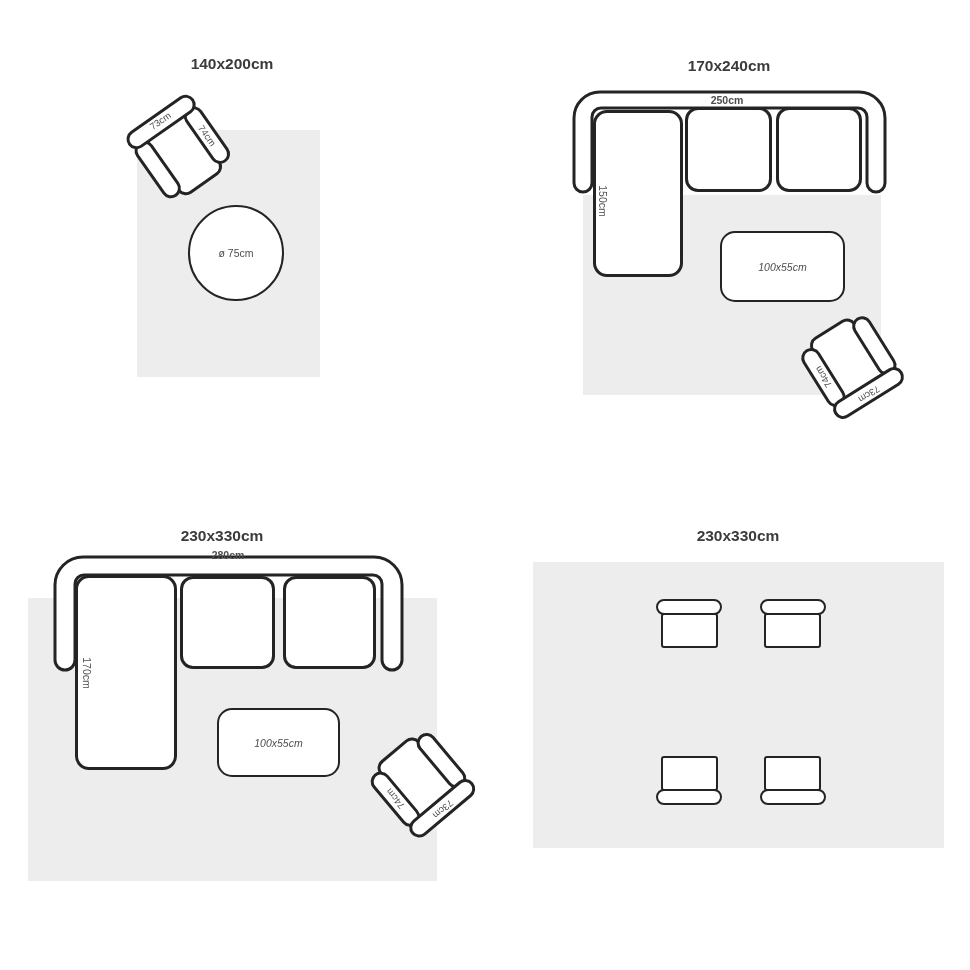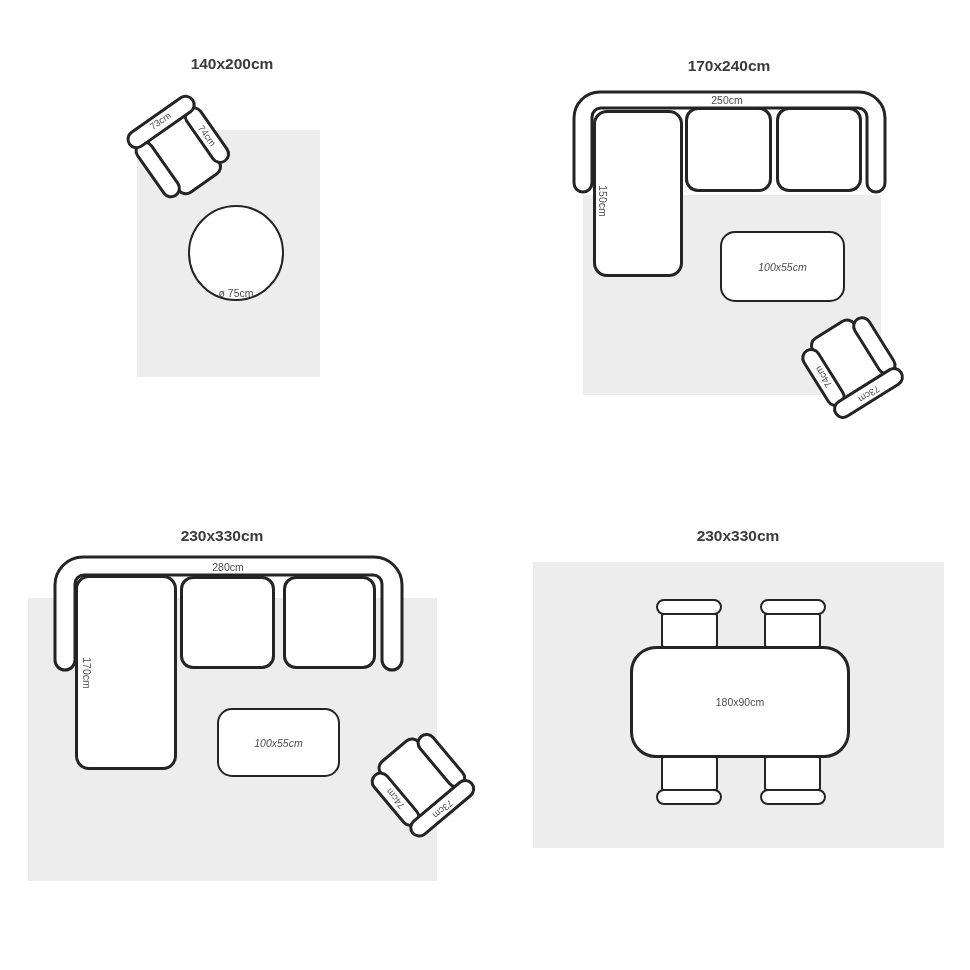--- a/index.html
+++ b/index.html
@@ -11,26 +11,26 @@
   html,body{margin:0;padding:0;background:#ffffff;}
   body{width:970px;height:970px;position:relative;font-family:"Liberation Sans",sans-serif;overflow:hidden;}
   .panel{position:absolute;width:485px;height:485px;}
   .panel.p1{left:0;top:0;}
   .panel.p2{left:485px;top:0;}
   .panel.p3{left:0;top:485px;}
   .panel.p4{left:485px;top:485px;}
   .ptitle{position:absolute;transform:translateX(-50%);font-size:15.5px;font-weight:700;color:var(--title);white-space:nowrap;}
   .rug{position:absolute;background:var(--rug);}
   .dim{font-size:10.5px;color:var(--label);white-space:nowrap;}
-  .dim-c{position:absolute;transform:translateX(-50%);}
+  .dim-c{position:absolute;transform:translateX(-50%);font-weight:bold;}
   .dim-v{position:absolute;width:36px;text-align:center;transform:rotate(90deg);}
   .block{position:absolute;background:#fff;border:3px solid var(--ol);box-sizing:border-box;}
   .thin{border-width:2.5px;}
   .ctable{display:flex;align-items:center;justify-content:center;border-radius:15px;font-style:italic;}
-  .rtable{border-radius:50%;display:flex;align-items:flex-end;justify-content:center;}
+  .rtable{border-radius:50%;display:flex;align-items:center;justify-content:center;}
   .dtable{border-radius:26px;display:flex;align-items:center;justify-content:center;}
   svg.sofa{position:absolute;display:block;}
   
   .armchair{position:absolute;width:80px;height:86px;}
   .ac-part{position:absolute;background:#fff;border:3px solid var(--ol);box-sizing:border-box;}
   .ac-seat{left:14px;top:12px;width:52px;height:74px;border-radius:10px;}
   .ac-back{left:0;top:0;width:80px;height:20px;border-radius:10px;}
   .ac-arm-l{left:0;top:14px;width:20px;height:66px;border-radius:10px;}
   .ac-arm-r{left:60px;top:14px;width:20px;height:66px;border-radius:10px;}
   .ac-back-label{position:absolute;left:0;top:3px;width:80px;text-align:center;font-size:9.5px;color:var(--label);}
@@ -90,21 +90,21 @@
 <div class="panel p3">
   <div class="ptitle" style="left:222px;top:42px;">230x330cm</div>
   <div class="rug" style="left:28px;top:113px;width:409px;height:283px;"></div>
 
   <svg class="sofa" style="left:53px;top:70px;" width="352" height="118" viewBox="0 0 352 118">
     <path d="M 12 115 A 10 10 0 0 1 2 105 L 2 30 A 28 28 0 0 1 30 2 L 321 2 A 28 28 0 0 1 349 30 L 349 105 A 10 10 0 0 1 339 115 A 10 10 0 0 1 329 105 L 329 29 A 9 9 0 0 0 320 20 L 31 20 A 9 9 0 0 0 22 29 L 22 105 A 10 10 0 0 1 12 115 Z" fill="#ffffff" stroke="#242424" stroke-width="3" stroke-linejoin="round"></path>
   </svg>
   <div class="block" style="left:75px;top:90px;width:102px;height:195px;border-radius:14px;"></div>
   <div class="block" style="left:180px;top:91px;width:95px;height:93px;border-radius:13px;"></div>
   <div class="block" style="left:283px;top:91px;width:93px;height:93px;border-radius:13px;"></div>
-  <span class="dim dim-c" style="left:228px;top:76px;">280cm</span>
+  <span class="dim dim-c" style="left:228px;top:64px;">280cm</span>
   <span class="dim dim-v" style="left:69px;top:182px;">170cm</span>
 
   <div class="block ctable thin" style="left:217px;top:223px;width:123px;height:69px;">
     <span class="dim">100x55cm</span>
   </div>
 
   <div class="armchair" style="left:381px;top:255px;transform:rotate(140deg);">
     <div class="ac-part ac-seat"></div>
     <div class="ac-part ac-arm-l"></div>
     <div class="ac-part ac-arm-r"></div>
@@ -129,16 +129,13 @@
 
   <div>
     <div class="dc-seat" style="left:176px;top:271px;width:57px;height:35px;"></div>
     <div class="dc-back" style="left:171px;top:304px;width:66px;height:16px;"></div>
   </div>
   <div>
     <div class="dc-seat" style="left:279px;top:271px;width:57px;height:35px;"></div>
     <div class="dc-back" style="left:275px;top:304px;width:66px;height:16px;"></div>
   </div>
 
-  <div class="block dtable" style="left:145px;top:161px;width:220px;height:112px;">
-    <span class="dim">180x90cm</span>
-  </div>
 </div>
 
 </body></html>

